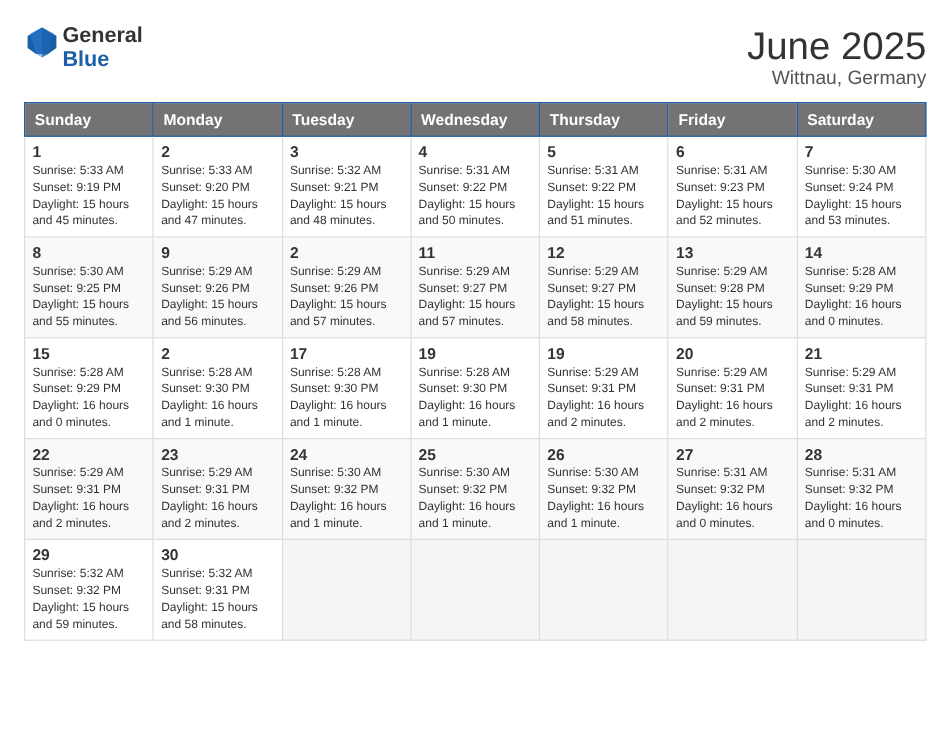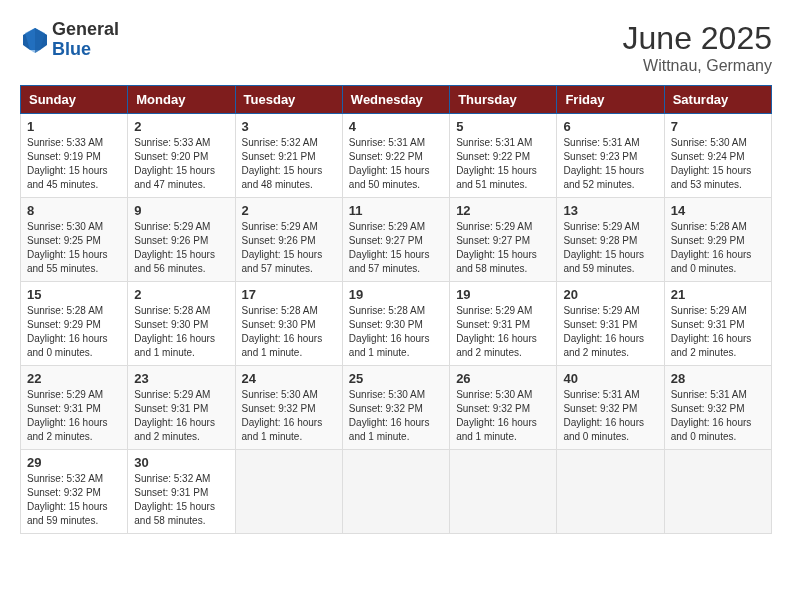--- a/index.html
+++ b/index.html
@@ -11,21 +11,21 @@
       padding: 20px;
     }
     .header-area {
       display: flex;
       justify-content: space-between;
       align-items: flex-start;
       margin-bottom: 10px;
     }
     .logo {
       display: flex;
-      align-items: center;
+      align-items: flex-start;
     }
     .logo-text {
       display: flex;
       flex-direction: column;
       line-height: 1.1;
     }
     .logo-general {
       font-size: 18px;
       font-weight: bold;
       color: #333;
@@ -52,21 +52,21 @@
       font-size: 16px;
       color: #555;
       text-align: right;
     }
     .calendar {
       width: 100%;
       border-collapse: collapse;
       border: 1px solid #ccc;
     }
     .calendar th {
-      background-color: #7f1d1d;
+      background-color: #737373;
       color: #fff;
       font-size: 13px;
       font-weight: bold;
       padding: 6px 8px;
       text-align: left;
       border: 1px solid #1a5fa8;
     }
     .calendar td {
       vertical-align: top;
       padding: 5px 6px;
@@ -338,21 +338,21 @@
       </td>
         <td>
         <span class="day-number">26</span>
         <div class="day-info">
           Sunrise: 5:30 AM<br>
           Sunset: 9:32 PM<br>
           Daylight: 16 hours and 1 minute.
         </div>
       </td>
         <td>
-        <span class="day-number">40</span>
+        <span class="day-number">27</span>
         <div class="day-info">
           Sunrise: 5:31 AM<br>
           Sunset: 9:32 PM<br>
           Daylight: 16 hours and 0 minutes.
         </div>
       </td>
         <td>
         <span class="day-number">28</span>
         <div class="day-info">
           Sunrise: 5:31 AM<br>

